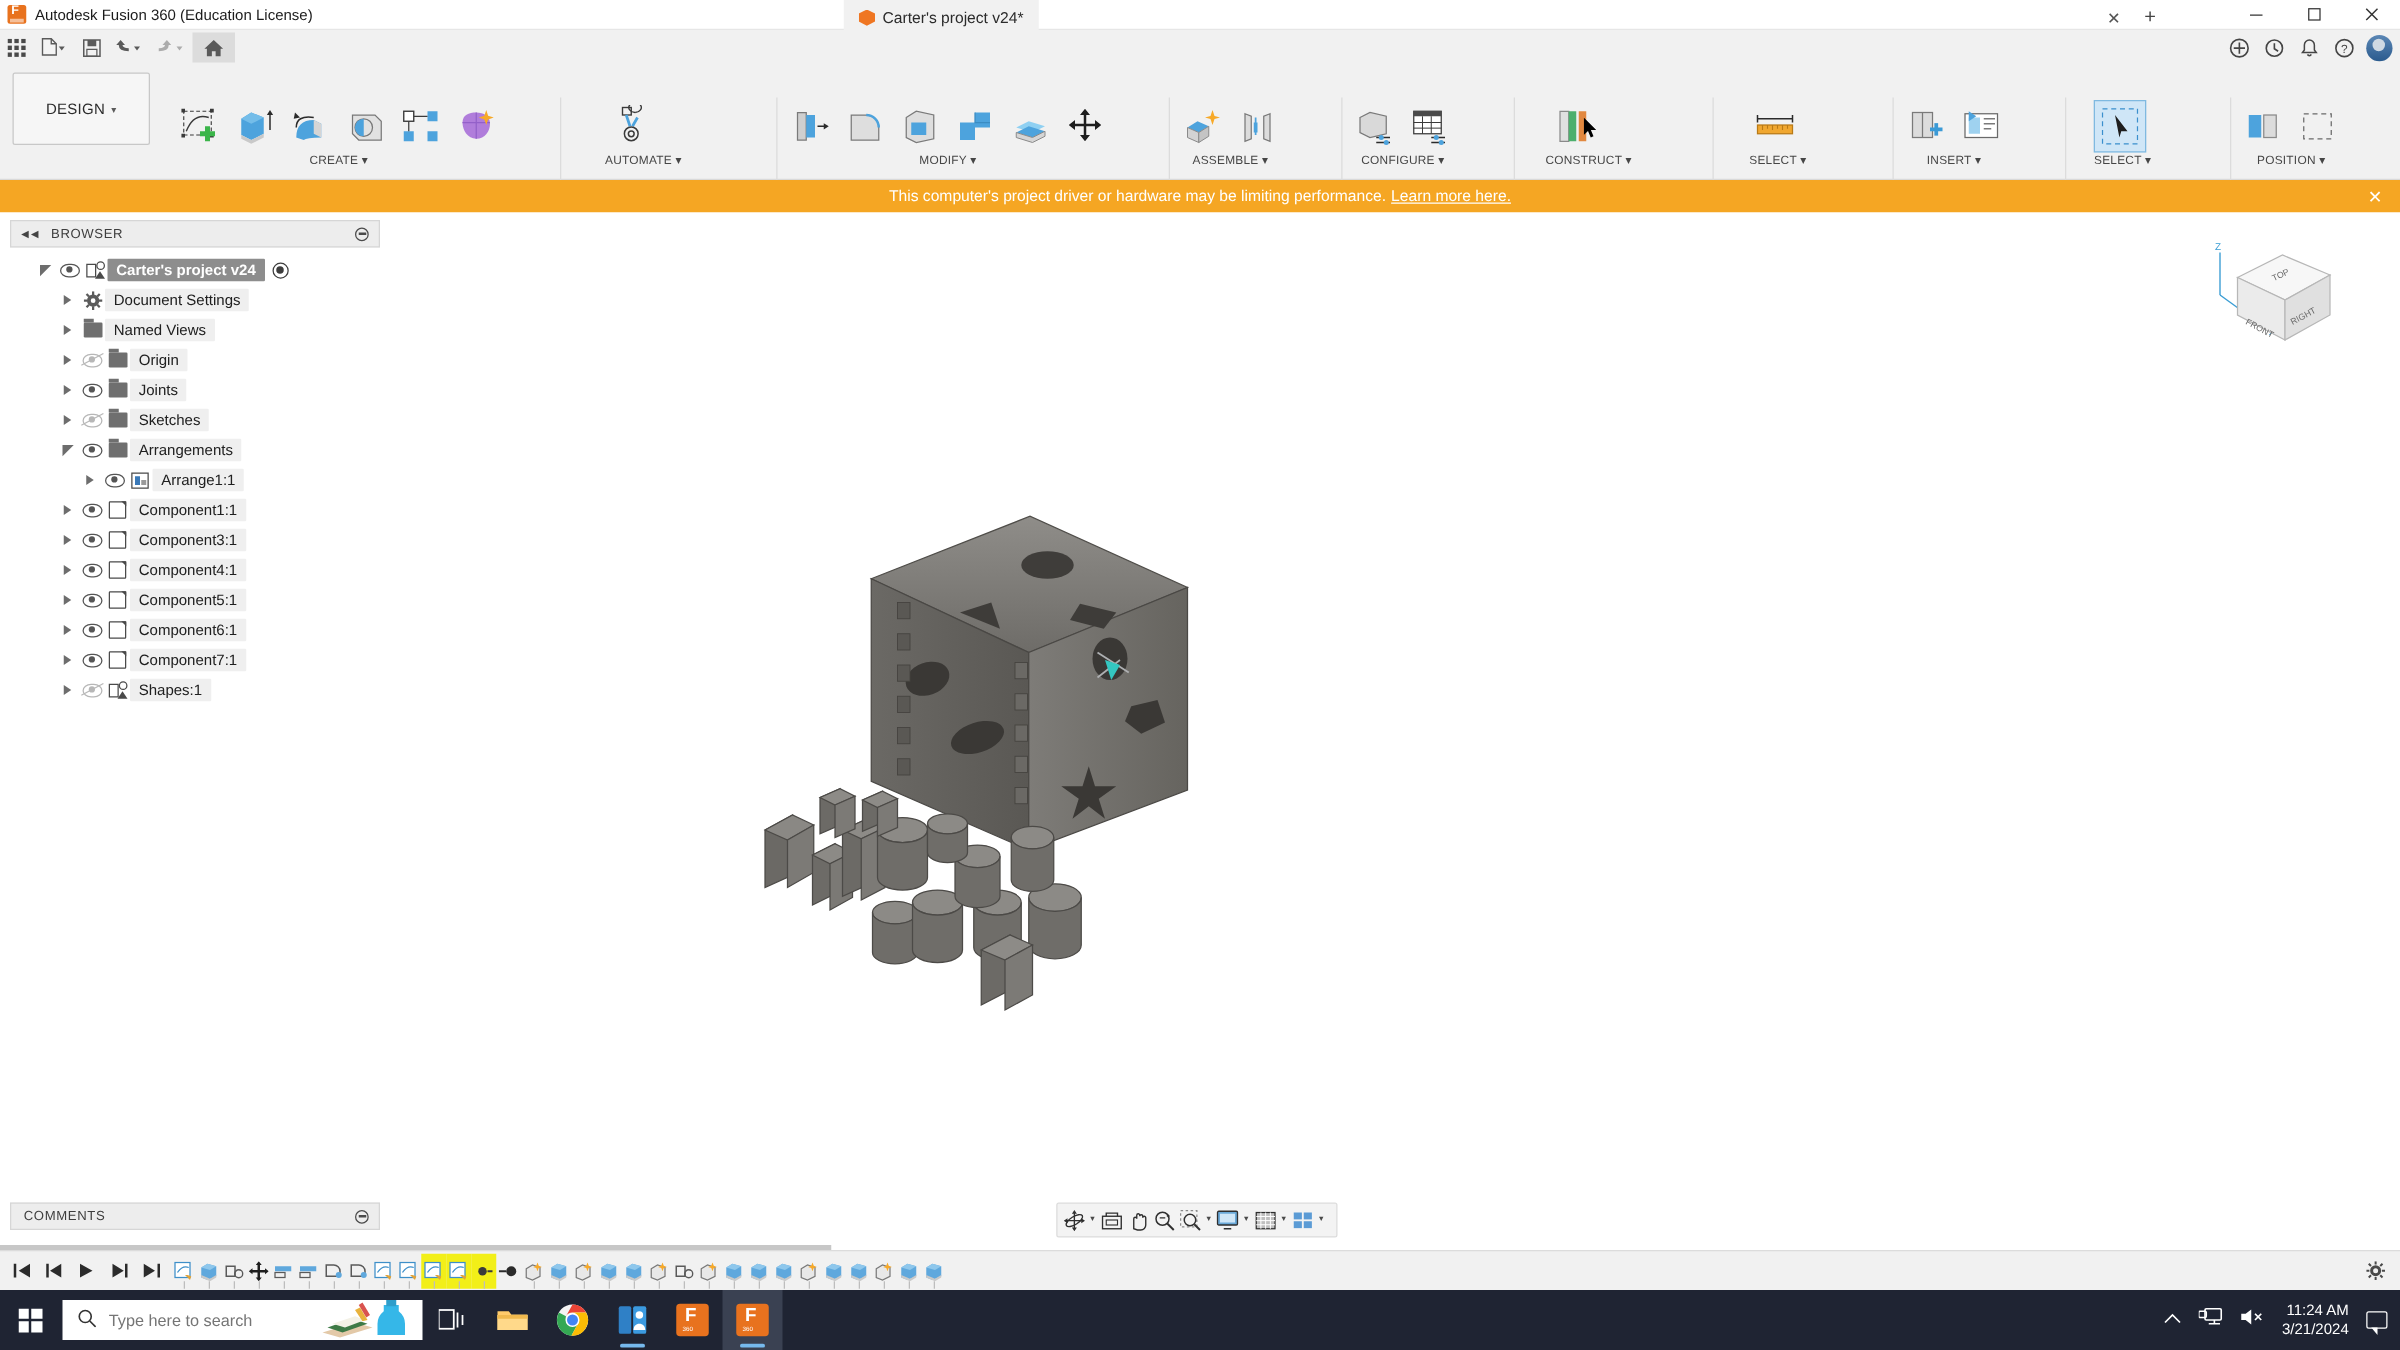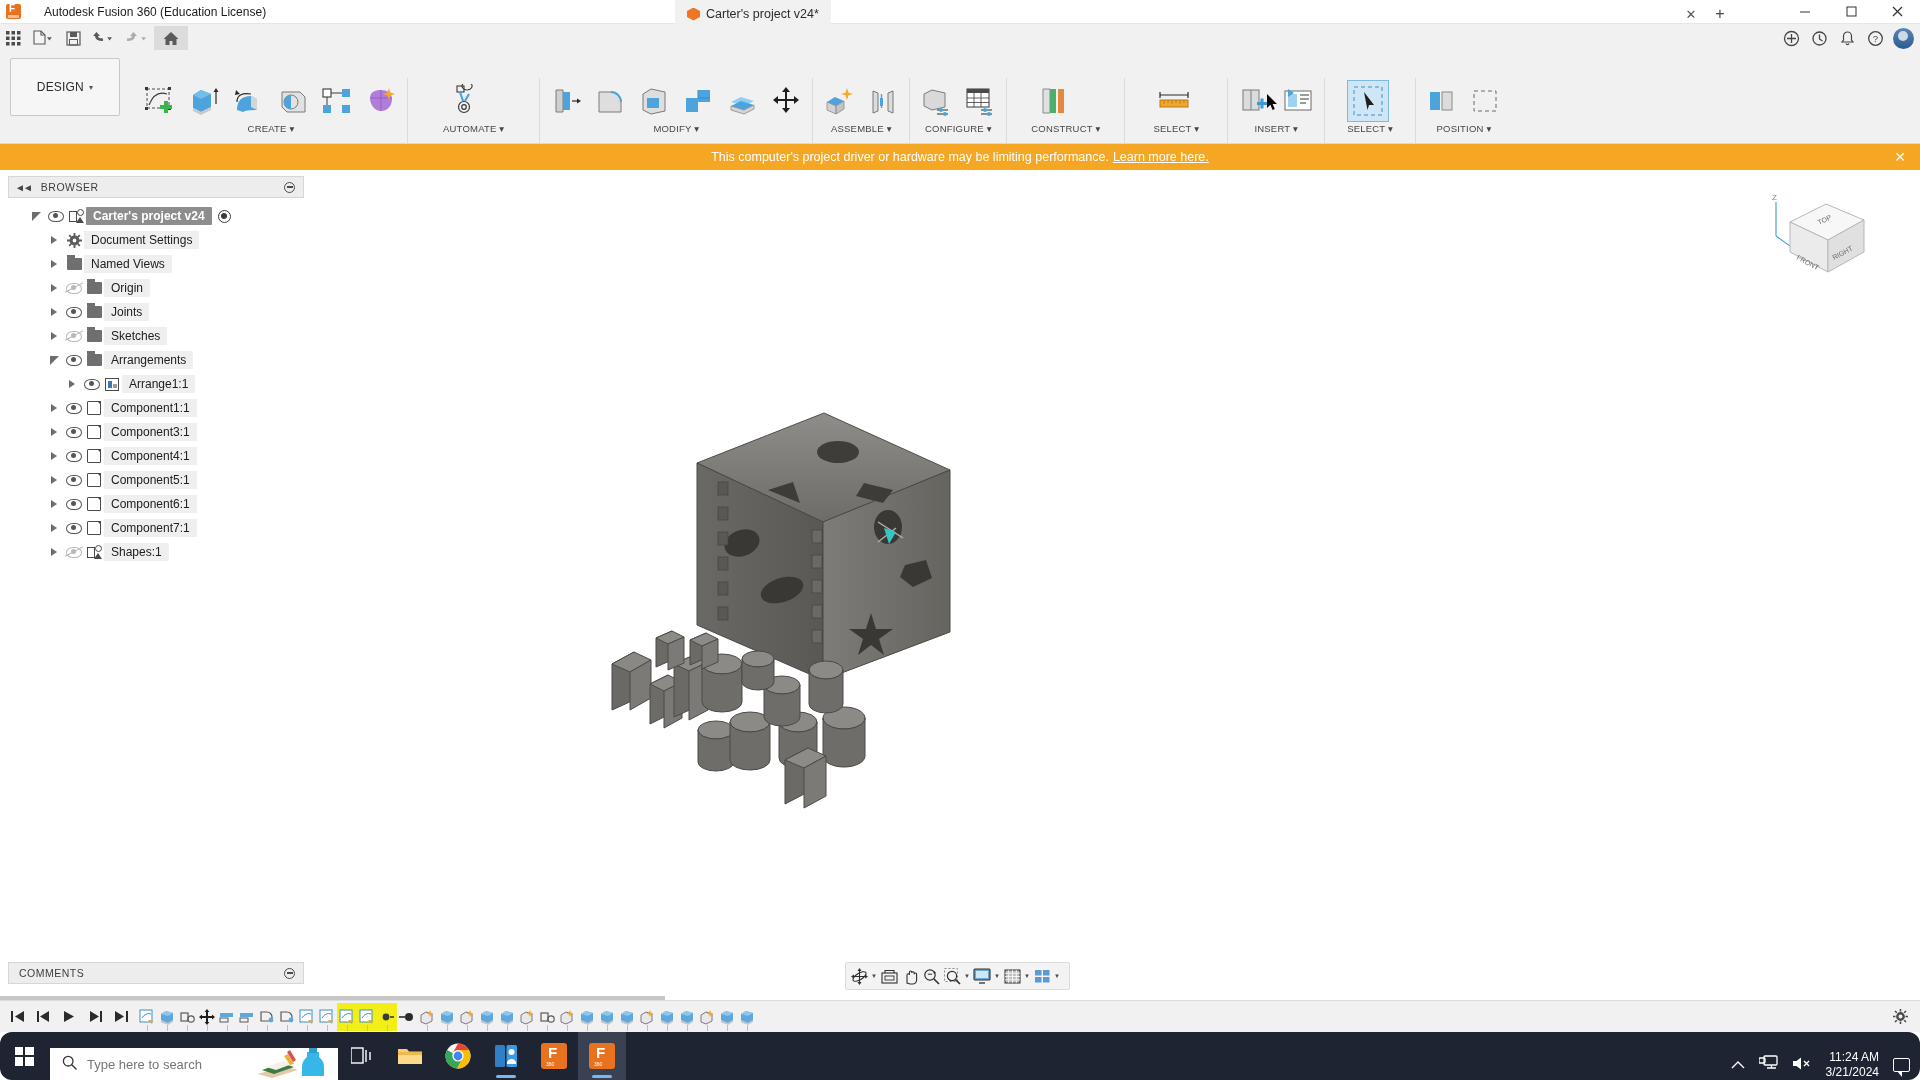--- a/index.html
+++ b/index.html
@@ -24,21 +24,21 @@
     display: flex; align-items: flex-end; justify-content: center;
   }
   .tb-appicon::before {
     content: "F"; position: absolute; top: -1px; left: 3px;
     color: #fff; font-size: 10px; font-weight: bold; line-height: 12px;
   }
   .tb-appicon::after {
     content: ""; position: absolute; bottom: 1px; left: 2px;
     width: 11px; height: 3px; background: rgba(255,255,255,.55);
   }
-  .tb-title { font-size: 12px; color: #1b1b1b; margin-left: 16px; }
+  .tb-title { font-size: 12px; color: #1b1b1b; }
   .tb-wincontrols { margin-left: auto; display: flex; height: 24px; }
   .tb-wincontrols > div {
     width: 46px; height: 24px; display: flex; align-items: center; justify-content: center;
     color: #333; font-size: 11px;
   }
 
   
   .qatrow {
     position: absolute; top: 24px; left: 0; width: 1920px; height: 28px;
     background: #f1f1f1; display: flex; align-items: center;
@@ -102,21 +102,21 @@
   }
   .tab {
     font-size: 11.5px; color: #3d3d3d; padding: 0 22px 4px 22px; letter-spacing: .4px;
     position: relative; white-space: nowrap;
   }
   .tab.active { color: #1e8fd5; }
   .tab.active::after {
     content:""; position:absolute; left: 14px; right: 14px; bottom: 0; height: 2px; background: #1e8fd5;
   }
   .panels {
-    position: absolute; left: 135px; top: 26px; right: 0; height: 66px; display: flex;
+    position: absolute; left: 135px; top: 26px; right: 0; height: 66px; display: flex; gap: 41px;
   }
   .panel { display: flex; flex-direction: column; position: relative; padding: 0 5px; }
   .panel + .panel { border-left: 1px solid #dcdcdc; }
   .panel-icons { display: flex; align-items: flex-start; height: 44px; gap: 2px; padding-top: 2px; }
   .panel-label {
     text-align: center; font-size: 9.5px; color: #464646; letter-spacing: .2px;
     height: 14px; line-height: 14px; white-space: nowrap;
   }
   .ico {
     width: 42px; height: 42px; display: flex; align-items: center; justify-content: center;
@@ -256,21 +256,21 @@
   .tl-right {
     margin-left: auto; display:flex; align-items:center; gap:10px; padding-right: 10px;
   }
   .tlscroll {
     position: absolute; left: 0; top: 996px; width: 665px; height: 4px; background: #c7c7c7;
   }
 
   
   .taskbar {
     position: absolute; left: 0; top: 1032px; width: 1920px; height: 48px;
-    background: #1f2433; display: flex; align-items: flex-end; border-radius: 12px;
+    background: #1f2433; display: flex; align-items: center;
   }
   .tb-start { width: 48px; height: 48px; display:flex;align-items:center;justify-content:center; }
   .winlogo { width: 19px; height: 19px; display:grid; grid-template-columns:1fr 1fr; grid-template-rows:1fr 1fr; gap:2px; }
   .winlogo div { background:#fff; }
   .searchbox {
     width: 288px; height: 32px; background: #ffffff; display: flex; align-items: center;
     margin-left: 2px; position: relative; overflow: hidden;
   }
   .searchbox .mag { margin: 0 10px 0 12px; color: #333; font-size: 14px; }
   .searchbox input {

